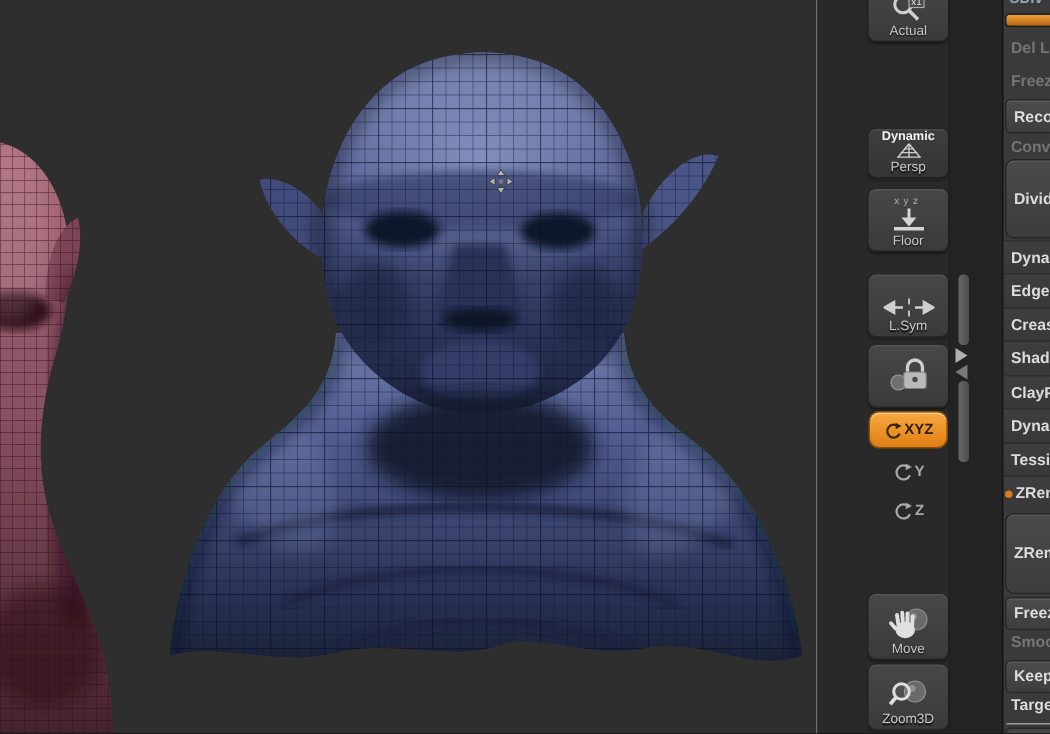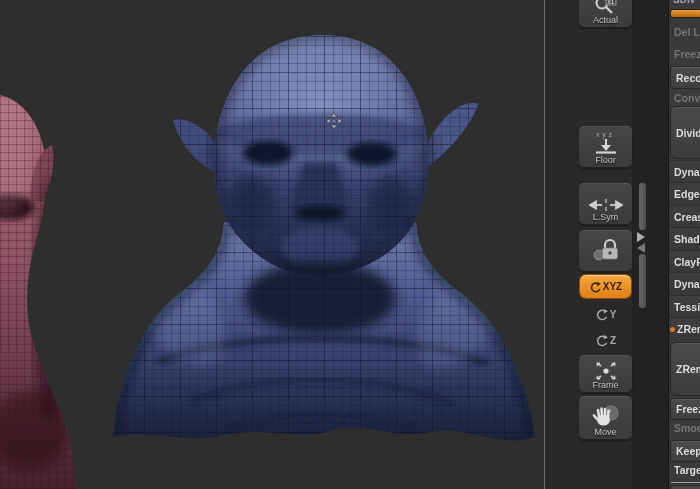--- a/index.html
+++ b/index.html
@@ -188,20 +188,30 @@
     <svg width="26" height="20" viewBox="0 0 26 20">
       <circle cx="9" cy="8" r="5.5" fill="none" stroke="#cfcfcf" stroke-width="2"></circle>
       <line x1="13" y1="12" x2="19" y2="18" stroke="#cfcfcf" stroke-width="2.4"></line>
       <rect x="13" y="2" width="10" height="8" fill="#4a4a4a" stroke="#a8a8a8" stroke-width=".8"></rect>
       <text x="18" y="8.6" font-size="6.5" fill="#e0e0e0" text-anchor="middle">x1</text>
     </svg>
     <div class="lbl">Actual</div>
   </div>
 
 
+  <div class="tile flat" style="top:86px;height:33px;">
+    <div class="dyn">Dynamic</div>
+    <svg width="24" height="13" viewBox="0 0 24 13">
+      <g stroke="#cccccc" stroke-width="1.1" fill="none">
+        <path d="M12,1 L3,12 M12,1 L21,12 M12,1 L12,12"></path>
+        <path d="M8,5 L16,5 M5.5,8 L18.5,8 M3,11.5 L21,11.5"></path>
+      </g>
+    </svg>
+    <div class="lbl">Persp</div>
+  </div>
 
   <div class="tile" style="top:183px;height:42px;">
     <svg width="34" height="15" viewBox="0 0 34 15">
       <g stroke="#cfcfcf" stroke-width="1.8" fill="#cfcfcf">
         <line x1="13" y1="8" x2="6" y2="8"></line>
           <path d="M7,4.5 L1,8 L7,11.5 Z"></path>
         <line x1="21" y1="8" x2="28" y2="8"></line>
           <path d="M27,4.5 L33,8 L27,11.5 Z"></path>
         <line x1="17" y1="2" x2="17" y2="6" stroke-width="1.2"></line>
         <line x1="17" y1="10" x2="17" y2="14" stroke-width="1.2"></line>
@@ -246,53 +256,46 @@
   </div>
 
   <div class="naked" style="top:329px;height:23px;">
     <svg width="13" height="13" viewBox="0 0 14 14">
       <path d="M11.5,4 A5,5 0 1 0 12.5,9.5" fill="none" stroke="#a9a9a9" stroke-width="1.6"></path>
       <path d="M9.5,1 L14,3.5 L9.5,6 Z" fill="#a9a9a9"></path>
     </svg>
     <span>Z</span>
   </div>
 
-  <div class="tile" style="top:355px;height:38px;">
-    <svg width="26" height="18" viewBox="0 0 26 18">
-      <circle cx="13" cy="9" r="2.6" fill="#dedede"></circle>
-      <g stroke="#cfcfcf" stroke-width="1.6" fill="#cfcfcf">
-        <path d="M8,4 L4,1"></path>
-          <path d="M4,1 L7.2,1.4 M4,1 L4.4,4.2" stroke-width="1.2"></path>
-        <path d="M18,4 L22,1"></path>
-          <path d="M22,1 L18.8,1.4 M22,1 L21.6,4.2" stroke-width="1.2"></path>
-        <path d="M8,14 L4,17"></path>
-          <path d="M4,17 L7.2,16.6 M4,17 L4.4,13.8" stroke-width="1.2"></path>
-        <path d="M18,14 L22,17"></path>
-          <path d="M22,17 L18.8,16.6 M22,17 L21.6,13.8" stroke-width="1.2"></path>
-      </g>
-    </svg>
-    <div class="lbl">Frame</div>
-  </div>
 
   <div class="tile" style="top:396px;height:44px;">
     <svg width="28" height="24" viewBox="0 0 28 24">
       <circle cx="19" cy="10" r="7" fill="#6a6a6a" stroke="#8d8d8d" stroke-width=".8"></circle>
       <circle cx="17" cy="8" r="2.4" fill="#8f8f8f"></circle>
       <g stroke="#e0e0e0" stroke-width="2.6" stroke-linecap="round">
         <line x1="7" y1="14" x2="6" y2="7"></line>
           <line x1="10" y1="14" x2="9.5" y2="5.5"></line>
         <line x1="13" y1="14" x2="13" y2="6"></line>
           <line x1="16" y1="15" x2="16.5" y2="8"></line>
       </g>
       <ellipse cx="11.5" cy="17" rx="6.5" ry="5.5" fill="#e0e0e0"></ellipse>
       <path d="M5,16 L2,12.5" stroke="#e0e0e0" stroke-width="2.6" stroke-linecap="round"></path>
     </svg>
     <div class="lbl">Move</div>
   </div>
 
+  <div class="tile" style="top:443px;height:44px;">
+    <svg width="28" height="22" viewBox="0 0 28 22">
+      <circle cx="18" cy="9" r="7" fill="#6a6a6a" stroke="#8d8d8d" stroke-width=".8"></circle>
+      <circle cx="16" cy="7" r="2.4" fill="#8f8f8f"></circle>
+      <circle cx="9" cy="9" r="5.2" fill="rgba(255,255,255,.08)" stroke="#e0e0e0" stroke-width="2"></circle>
+      <line x1="5.2" y1="13" x2="1.5" y2="17.5" stroke="#e0e0e0" stroke-width="2.4"></line>
+    </svg>
+    <div class="lbl">Zoom3D</div>
+  </div>
 
   <div class="sbar" style="top:183px;height:47px;"></div>
   <div class="sbar" style="top:254px;height:54px;"></div>
   <div class="tri" style="left:637px;top:232px;border-top:5px solid transparent;border-bottom:5px solid transparent;border-left:8px solid #b0b0b0;"></div>
   <div class="tri" style="left:637px;top:243px;border-top:5px solid transparent;border-bottom:5px solid transparent;border-right:8px solid #787878;"></div>
 
   <div class="abs panel">
 
     <div class="sdivlbl">SDiv</div>
     <div class="sdivbar"></div>

